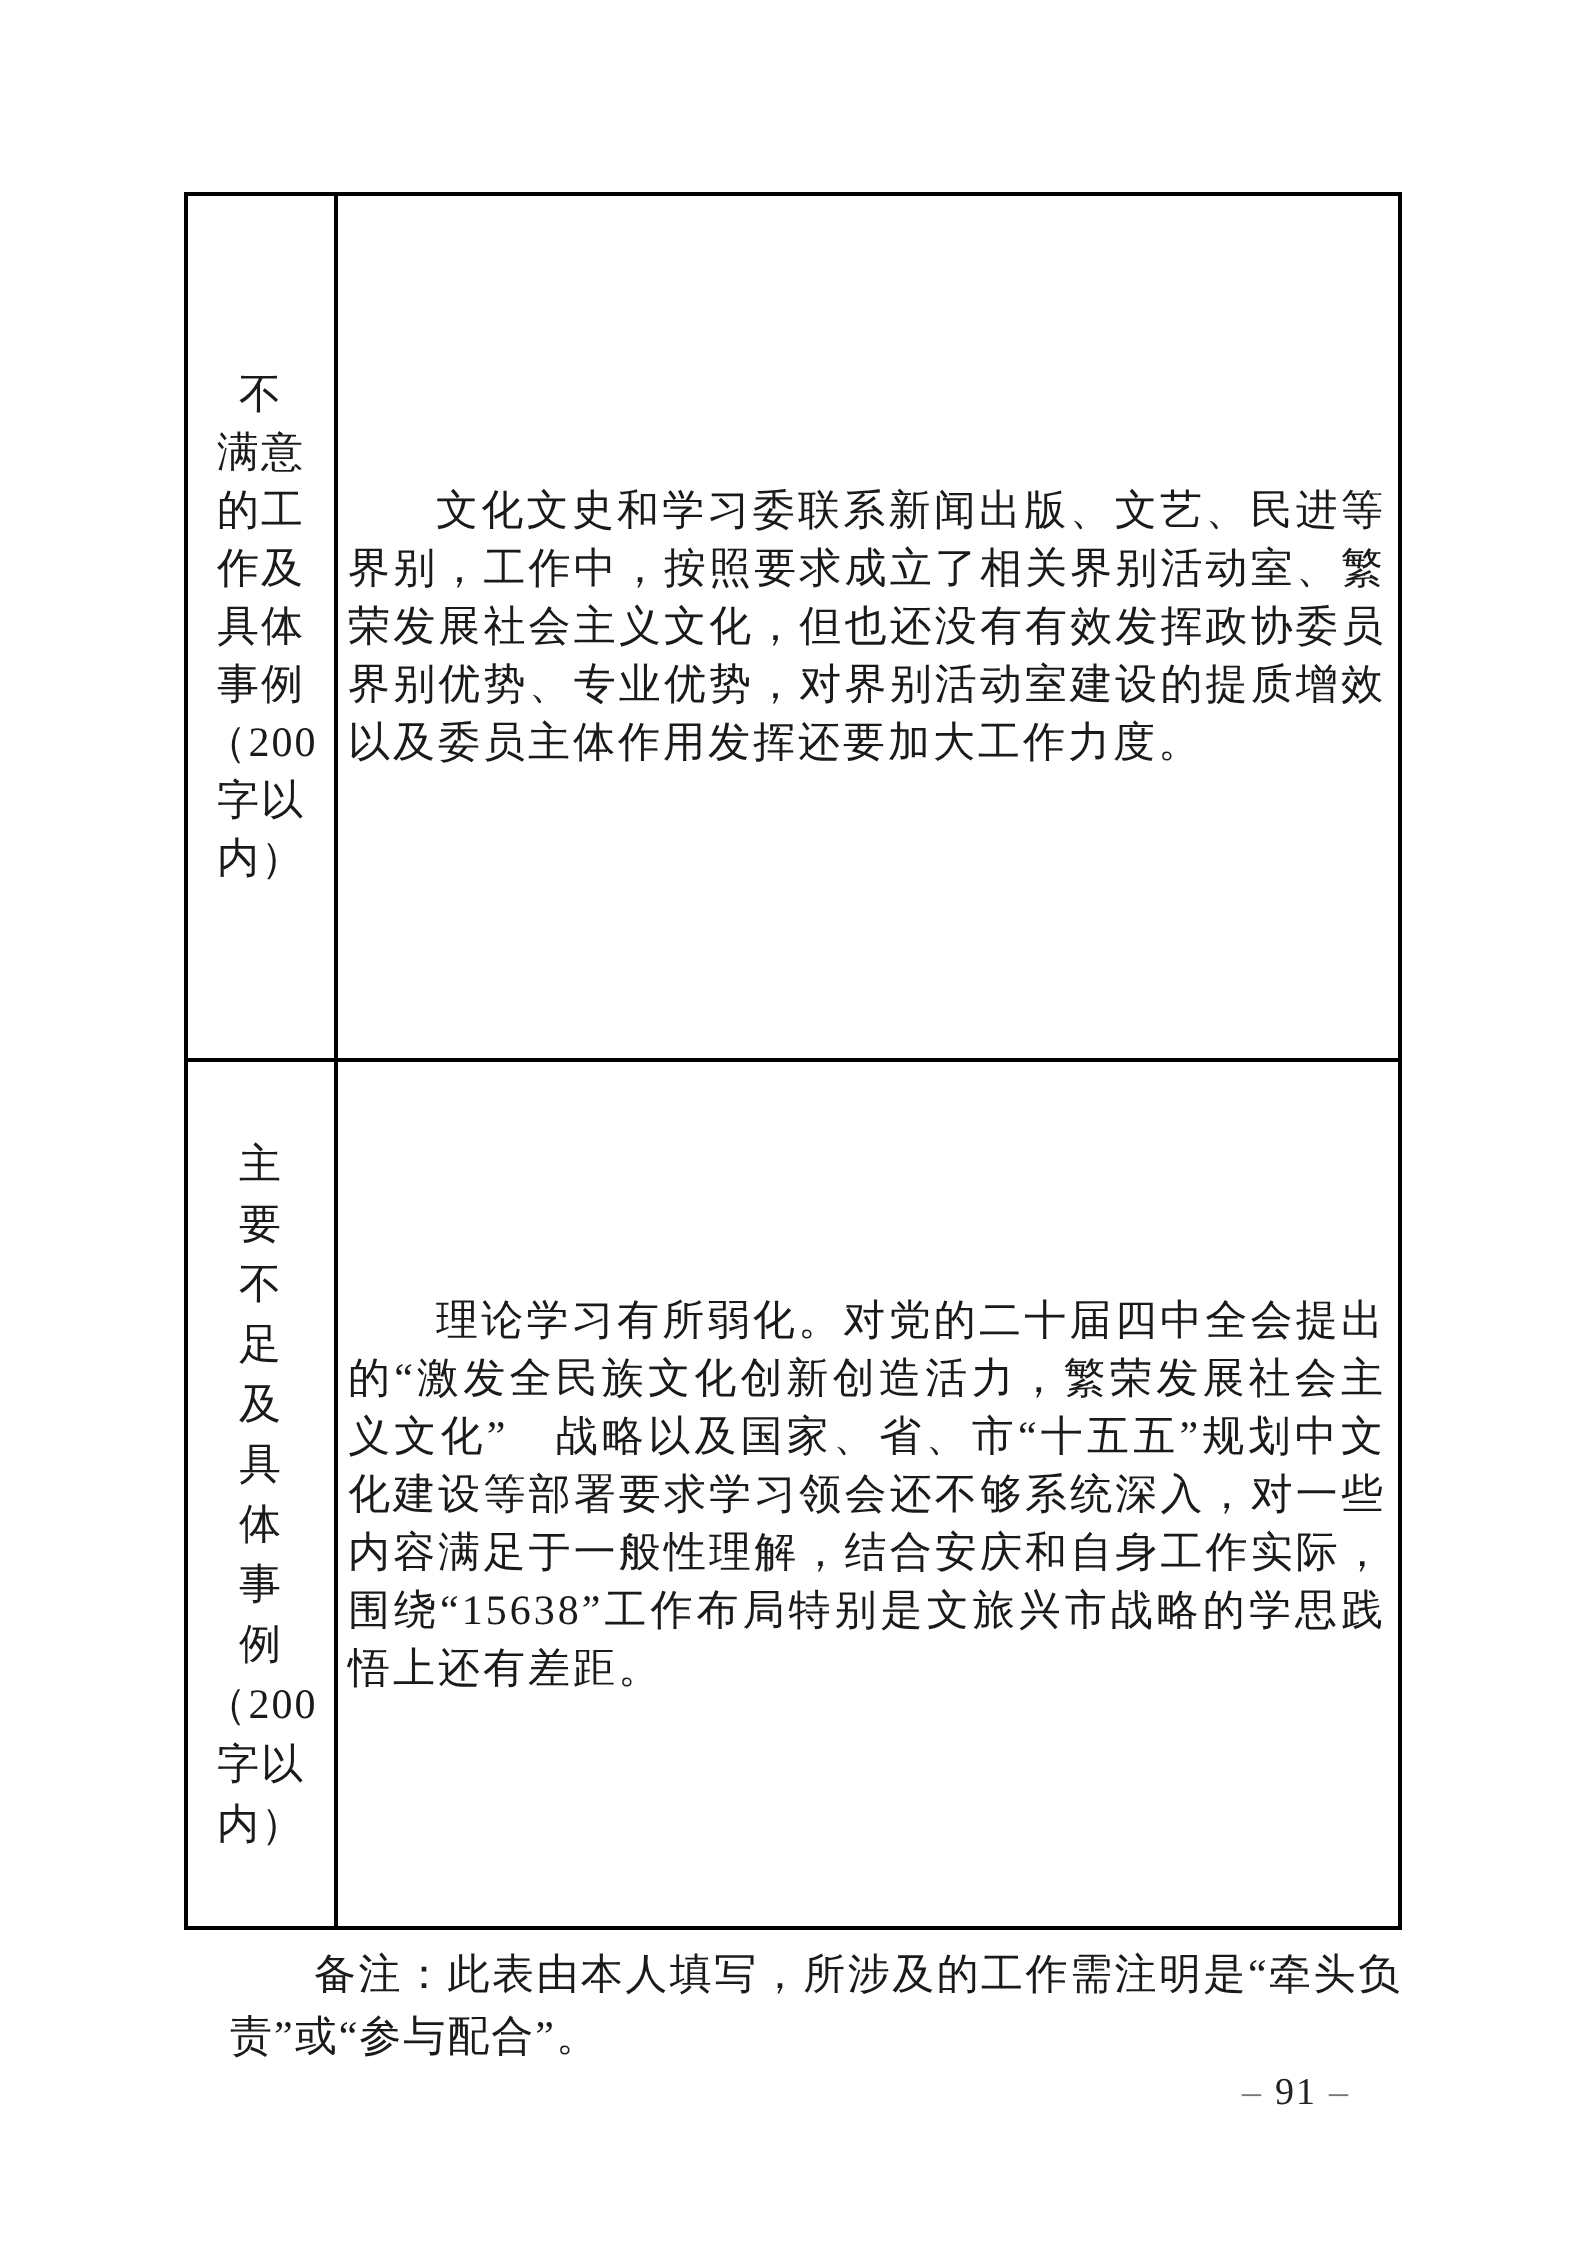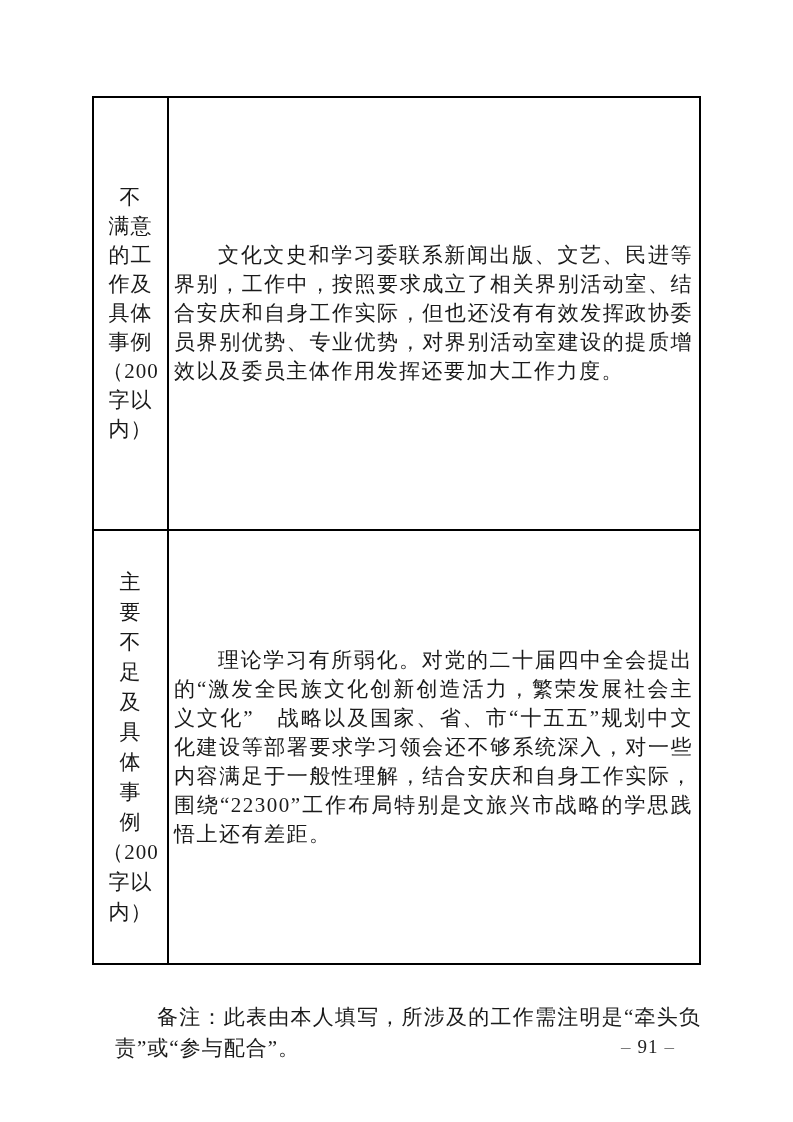--- a/index.html
+++ b/index.html
@@ -79,21 +79,20 @@
   .note-block {
     position: absolute;
     left: 115px;
     top: 972px;
     width: 586px;
     font-size: 21px;
     line-height: 31px;
     letter-spacing: 1px;
     text-align: justify;
     text-indent: 42px;
-    margin-top: 30px;
   }
   .page-footer {
     position: absolute;
     top: 1036px;
     left: 615px;
     font-size: 19px;
     letter-spacing: 1px;
     color: #222222;
     white-space: nowrap;
   }
@@ -115,41 +114,41 @@
 满意
 的工
 作及
 具体
 事例
 （200
 字以
 内）</p>
       </div>
       <div class="content-cell">
-        <p class="content-text">文化文史和学习委联系新闻出版、文艺、民进等界别，工作中，按照要求成立了相关界别活动室、结合安庆和自身工作实际，但也还没有有效发挥政协委员界别优势、专业优势，对界别活动室建设的提质增效以及委员主体作用发挥还要加大工作力度。</p>
+        <p class="content-text">文化文史和学习委联系新闻出版、文艺、民进等界别，工作中，按照要求成立了相关界别活动室、繁荣发展社会主义文化，但也还没有有效发挥政协委员界别优势、专业优势，对界别活动室建设的提质增效以及委员主体作用发挥还要加大工作力度。</p>
       </div>
     </div>
 
     <div class="form-row row-2">
       <div class="label-cell">
         <p class="label-text">主
 要
 不
 足
 及
 具
 体
 事
 例
 （200
 字以
 内）</p>
       </div>
       <div class="content-cell">
-        <p class="content-text"><span class="bold">理论学习有所弱化。</span><span>对党的二十届四中全会提出的“激发全民族文化创新创造活力，繁荣发展社会主义文化”　战略以及国家、省、市“十五五”规划中文化建设等部署要求学习领会还不够系统深入，对一些内容满足于一般性理解，结合安庆和自身工作实际，围绕“22300”工作布局特别是文旅兴市战略的学思践悟上还有差距。</span></p>
+        <p class="content-text"><span class="bold">理论学习有所弱化。</span><span>对党的二十届四中全会提出的“激发全民族文化创新创造活力，繁荣发展社会主义文化”　战略以及国家、省、市“十五五”规划中文化建设等部署要求学习领会还不够系统深入，对一些内容满足于一般性理解，结合安庆和自身工作实际，围绕“15638”工作布局特别是文旅兴市战略的学思践悟上还有差距。</span></p>
       </div>
     </div>
 
   </div>
 
   <div class="note-block"><span class="bold">备注：</span><span>此表由本人填写，所涉及的工作需注明是“牵头负责”或“参与配合”。</span></div>
 
   <div class="page-footer"><span class="dash">–</span><span>91</span><span class="dash">–</span></div>
 
 </div>

